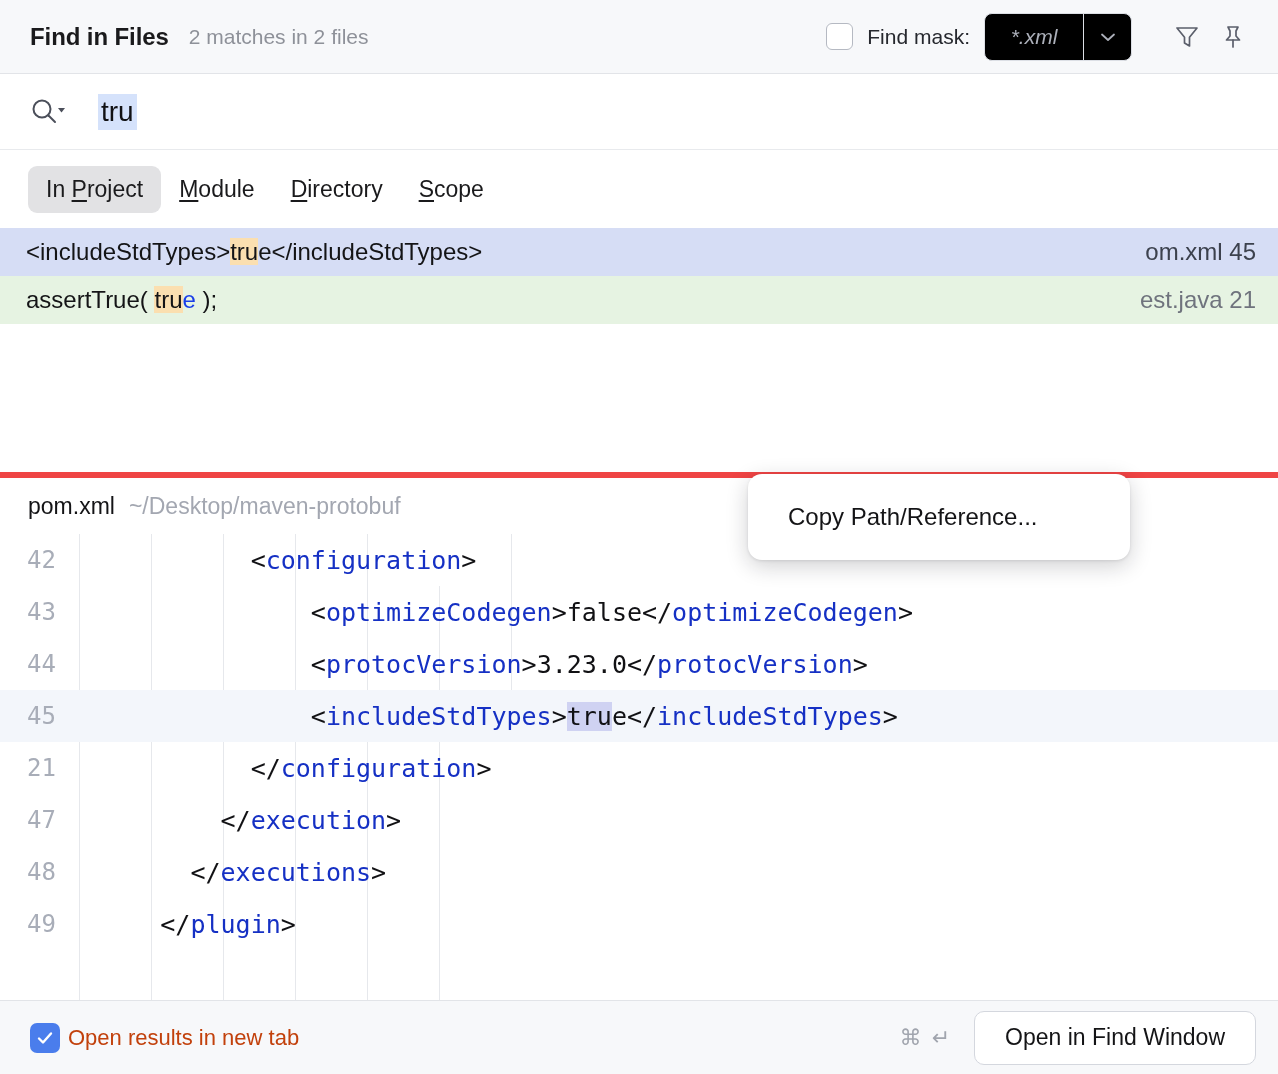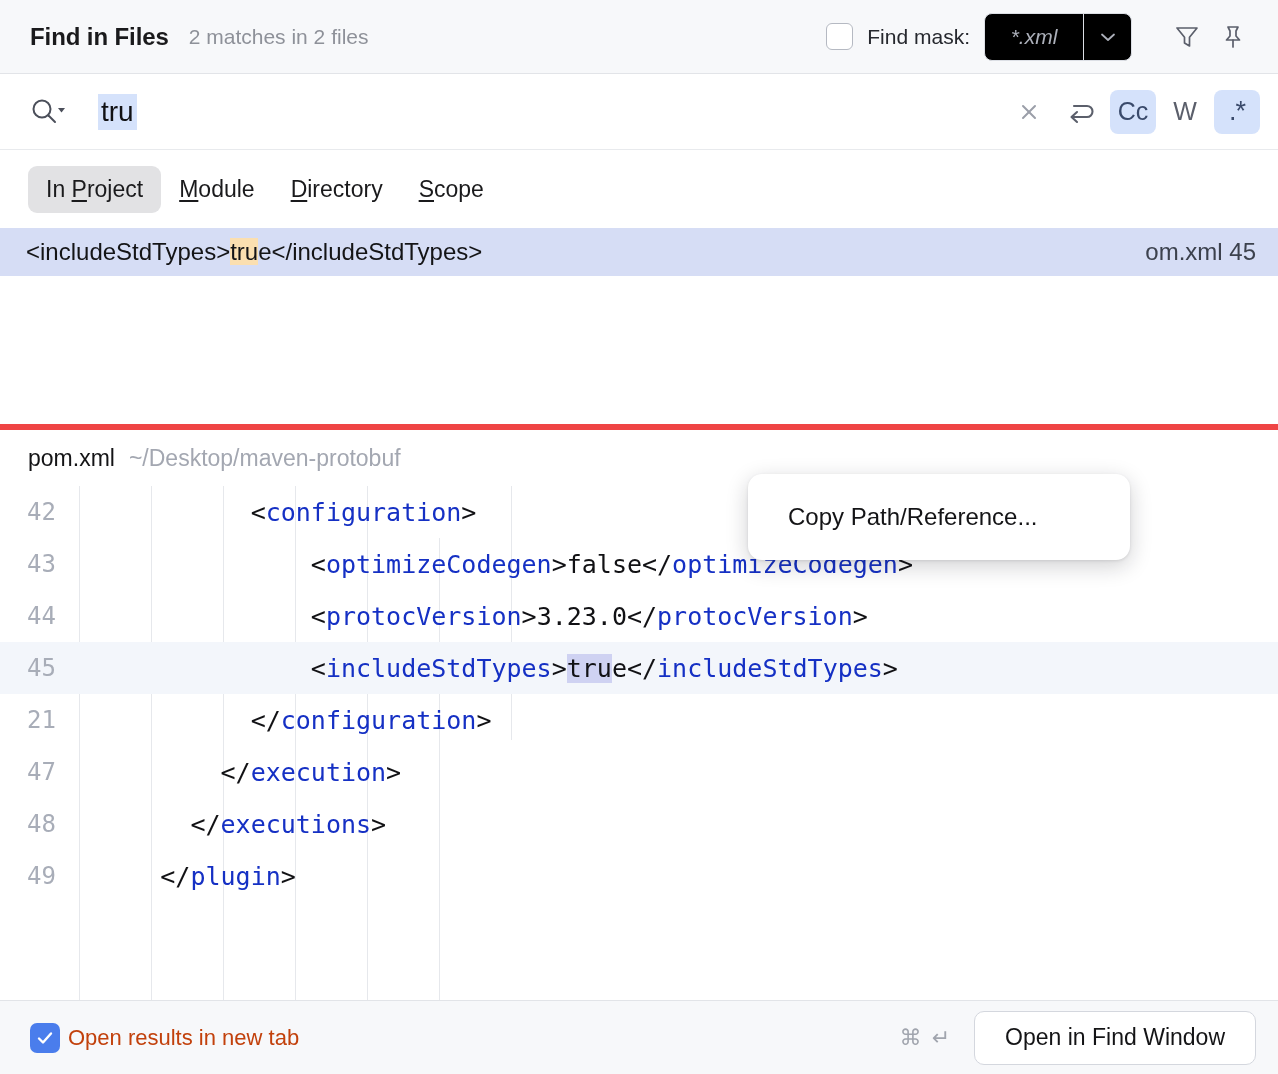--- a/index.html
+++ b/index.html
@@ -240,52 +240,39 @@
         <circle cx="14" cy="14" r="8.5" fill="none" stroke="#4b4f5a" stroke-width="2"></circle>
         <line x1="20.5" y1="20.5" x2="27" y2="27" stroke="#4b4f5a" stroke-width="2" stroke-linecap="round"></line>
         <path d="M30 13 L37 13 L33.5 17.5 Z" fill="#4b4f5a"></path>
       </svg>
     </div>
 
     <div class="search-input-wrap">
       <span class="search-text">tru</span>
     </div>
 
-    <div class="search-actions">
-      <div class="act">
-        <svg width="28" height="28" viewBox="0 0 28 28">
-          <line x1="8" y1="8" x2="20" y2="20" stroke="#9b9fa9" stroke-width="2" stroke-linecap="round"></line>
-          <line x1="20" y1="8" x2="8" y2="20" stroke="#9b9fa9" stroke-width="2" stroke-linecap="round"></line>
-        </svg>
-      </div>
-      <div class="act">
-        <svg width="34" height="30" viewBox="0 0 34 30">
-          <path d="M10 9 H23 a5.5 5.5 0 0 1 0 11 H8" fill="none" stroke="#5b5f6b" stroke-width="2.1" stroke-linecap="round" stroke-linejoin="round"></path>
-          <path d="M13 15 L7.5 20 L13 25" fill="none" stroke="#5b5f6b" stroke-width="2.1" stroke-linecap="round" stroke-linejoin="round"></path>
-        </svg>
-      </div>
-      <div class="toggle on">Cc</div>
-      <div class="toggle">W</div>
-      <div class="toggle on regex">.*</div>
-    </div>
   </div>
 
   <div class="scoperow">
     <div class="scope-tab sel"><span>In </span><span class="mn">P</span><span>roject</span></div>
     <div class="scope-tab"><span class="mn">M</span><span>odule</span></div>
     <div class="scope-tab"><span class="mn">D</span><span>irectory</span></div>
     <div class="scope-tab"><span class="mn">S</span><span>cope</span></div>
   </div>
 
   <div class="results">
     <div class="res-row sel">
       <span class="res-snippet"><span>&lt;includeStdTypes&gt;</span><span class="hl">tru</span><span>e&lt;/includeStdTypes&gt;</span></span>
       <span class="res-file">om.xml 45</span>
     </div>
 
+    <div class="res-row green">
+      <span class="res-snippet"><span>assertTrue( </span><span class="hl">tru</span><span class="kw">e</span><span> );</span></span>
+      <span class="res-file">est.java 21</span>
+    </div>
 
     <div class="res-blank"></div>
 
     <div class="ctx-popup">
       <span class="ctx-item">Copy Path/Reference...</span>
     </div>
   </div>
 
   <div class="prev-head">
     <span class="prev-name">pom.xml</span>

